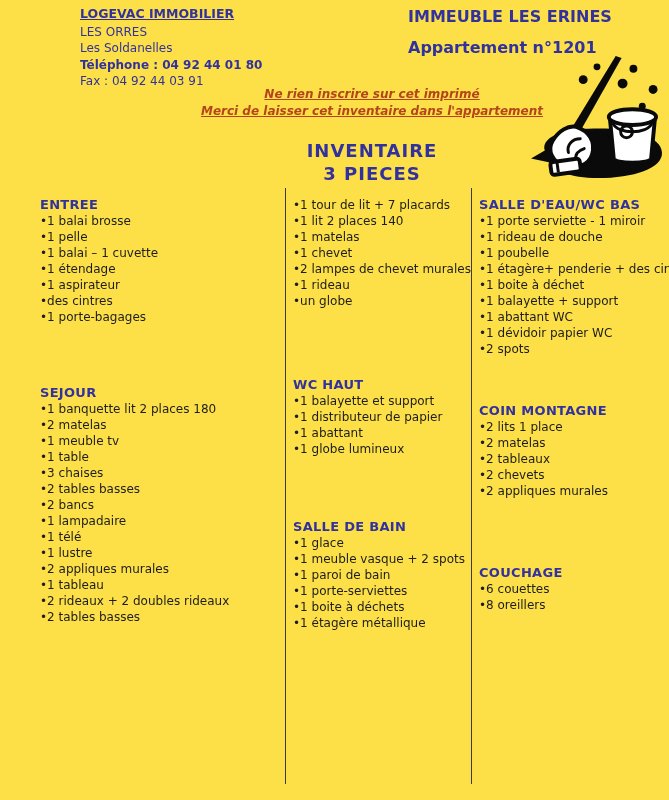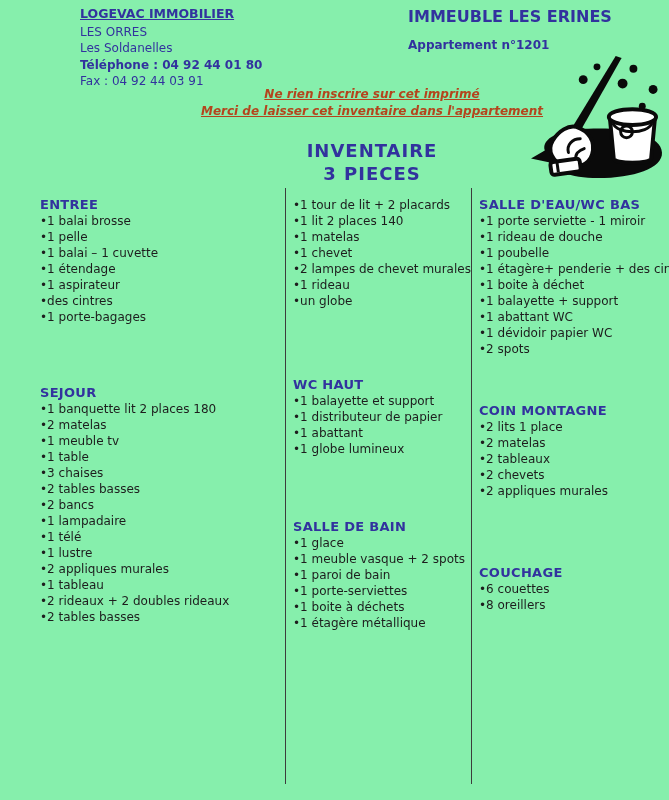--- a/index.html
+++ b/index.html
@@ -1,29 +1,29 @@
 <!DOCTYPE html>
 <html><head>
 <meta charset="utf-8">
 <style>
   html,body{margin:0;padding:0;background:#e8e8e8;}
   .page{
     position:relative;
     width:669px;height:800px;
-    background:#86efac;
+    background:#fde047;
     font-family:"DejaVu Sans", sans-serif;
     color:#1f1f1f;
     overflow:hidden;
   }
   
   .agency{position:absolute;left:80px;top:6px;font-size:12px;line-height:16px;color:#32329e;}
   .agency-name{font-weight:bold;text-decoration:underline;font-size:12.5px;margin-bottom:2px;}
   .agency-phone{font-weight:bold;margin-top:1px;}
   .building{position:absolute;left:408px;top:7px;font-size:16px;font-weight:bold;color:#32329e;}
-  .apartment{position:absolute;left:408px;top:38px;font-size:12px;font-weight:bold;color:#32329e;}
+  .apartment{position:absolute;left:408px;top:38px;font-size:16px;font-weight:bold;color:#32329e;}
   
   .notice{
     position:absolute;left:75px;right:0;top:86px;
     text-align:center;color:#b4441d;
     font-style:italic;font-weight:600;font-size:12px;line-height:17px;
   }
   .notice div{text-decoration:underline;}
   
   .doc-title{
     position:absolute;left:75px;right:0;top:139px;
@@ -130,21 +130,21 @@
         <div class="item">•1 télé</div>
         <div class="item">•1 lustre</div>
         <div class="item">•2 appliques murales</div>
         <div class="item">•1 tableau</div>
         <div class="item">•2 rideaux + 2 doubles rideaux</div>
         <div class="item">•2 tables basses</div>
       </div>
     </div>
   <div class="col" id="col-1">
       <div class="section">
-        <div class="item">•1 tour de lit + 2 placards</div>
+        <div class="item">•1 tour de lit + 7 placards</div>
         <div class="item">•1 lit 2 places 140</div>
         <div class="item">•1 matelas</div>
         <div class="item">•1 chevet</div>
         <div class="item">•2 lampes de chevet murales</div>
         <div class="item">•1 rideau</div>
         <div class="item">•un globe</div>
       </div>
       <div class="section">
         <div class="sec-heading">WC HAUT</div>
         <div class="item">•1 balayette et support</div>

